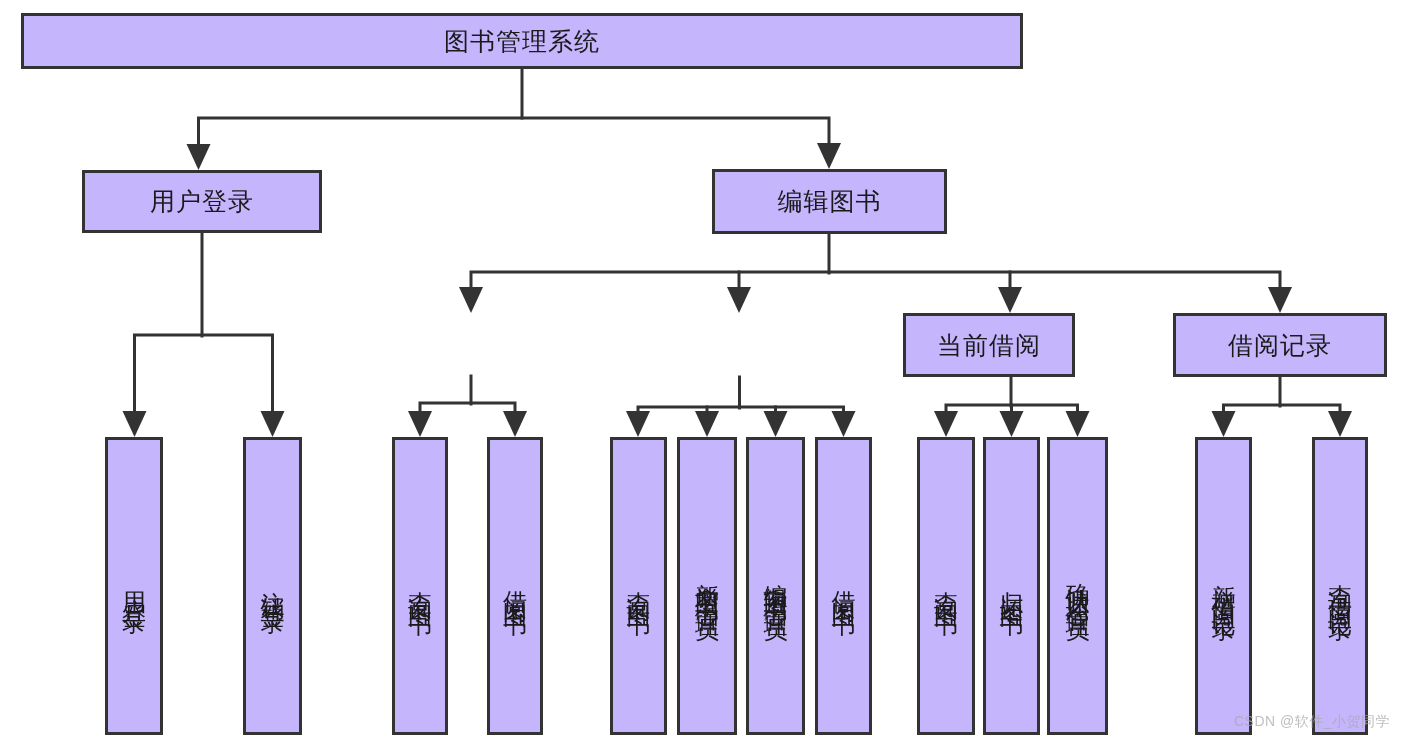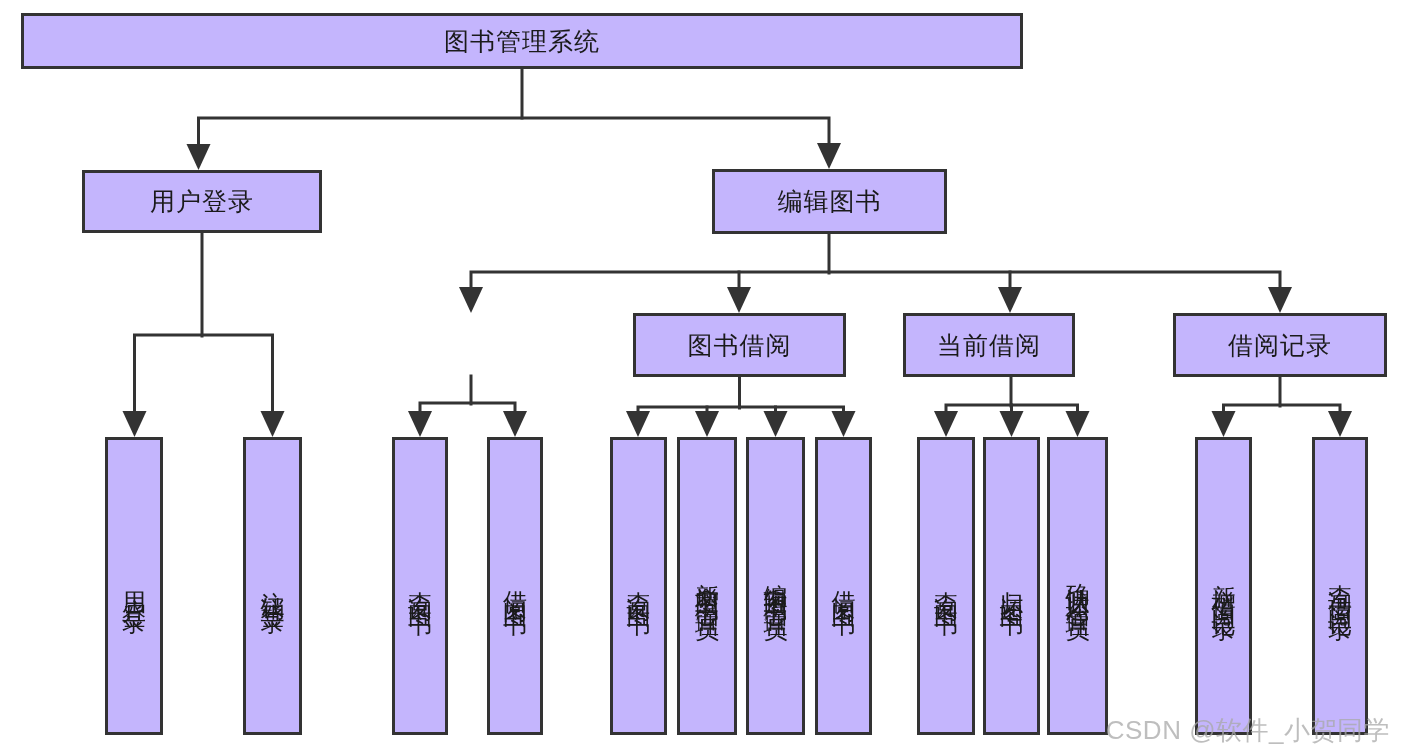--- a/index.html
+++ b/index.html
@@ -18,21 +18,21 @@
     text-align:center;
   }
   .node.h .lbl { font-size:25px; letter-spacing:1px; white-space:nowrap; }
   .node.v .lbl {
     writing-mode:vertical-rl; text-orientation:mixed;
     font-size:24px; line-height:1; letter-spacing:7px; white-space:nowrap;
   }
   .node.v .lbl.tight { letter-spacing:5px; }
   .watermark {
     position:absolute; top:713px; right:15px;
-    font-size:26px; letter-spacing:0.5px;
+    font-size:14px; letter-spacing:0.5px;
     color:var(--wm,#a9a9a9); opacity:0.75; white-space:nowrap;
   }
 </style>
 </head>
 <body>
 
 <div class="canvas">
 
   <svg class="connectors" viewBox="0 0 1405 747" aria-hidden="true">
     <g>
@@ -90,23 +90,20 @@
     <span class="lbl">图书管理系统</span>
   </div>
 
   <div class="node h" style="left:82px;top:170px;width:240px;height:63px">
     <span class="lbl">用户登录</span>
   </div>
   <div class="node h" style="left:712px;top:169px;width:235px;height:65px">
     <span class="lbl">编辑图书</span>
   </div>
 
-  <div class="node h" style="left:633px;top:313px;width:213px;height:64px">
-    <span class="lbl">图书借阅</span>
-  </div>
   <div class="node h" style="left:903px;top:313px;width:172px;height:64px">
     <span class="lbl">当前借阅</span>
   </div>
   <div class="node h" style="left:1173px;top:313px;width:214px;height:64px">
     <span class="lbl">借阅记录</span>
   </div>
 
   <div class="node v" style="left:105px;top:437px;width:58px;height:298px">
     <span class="lbl">用户登录</span>
   </div>

